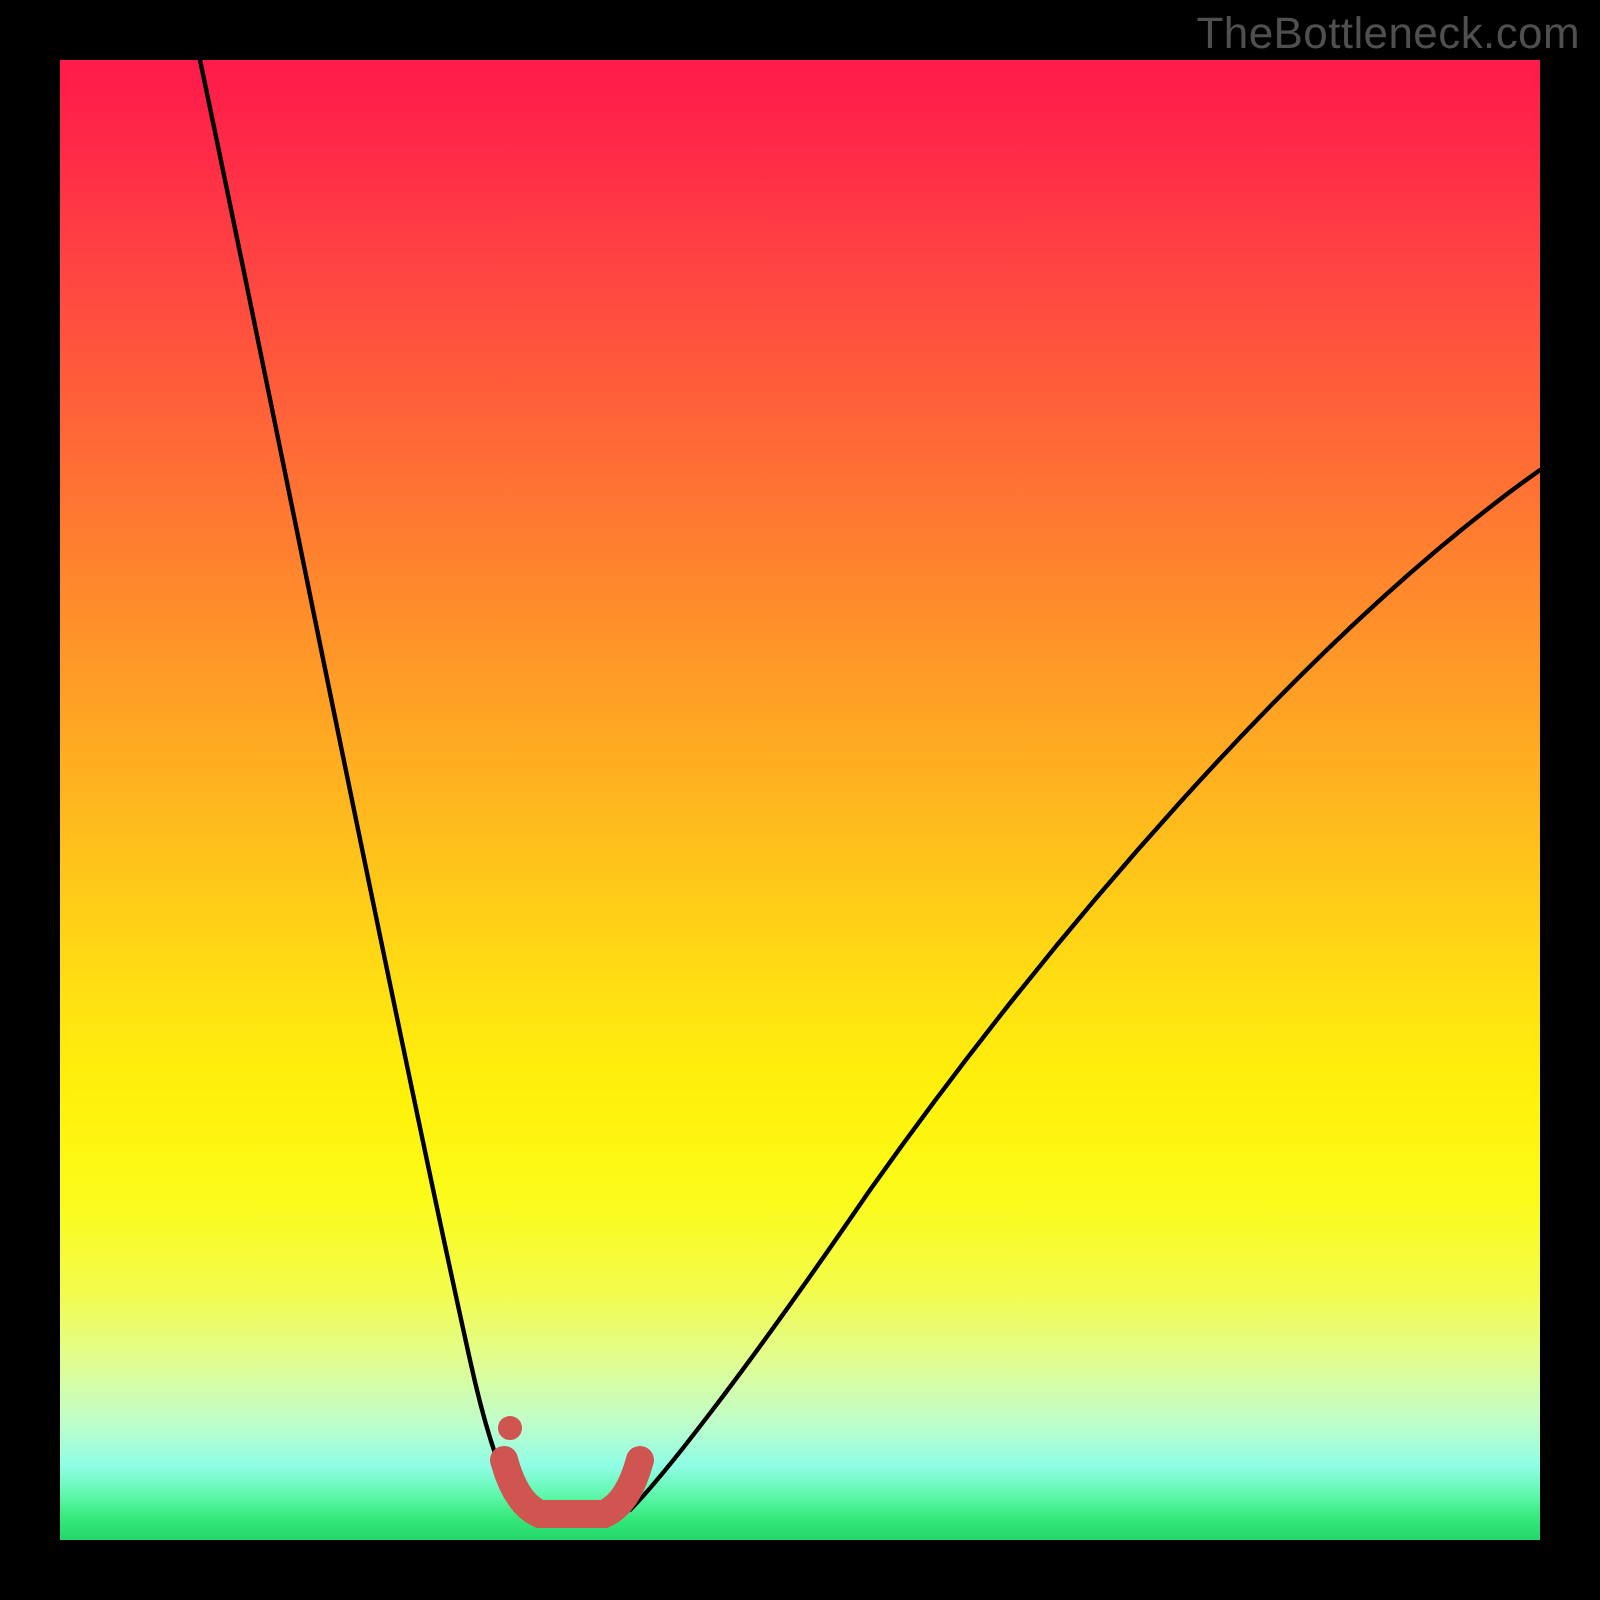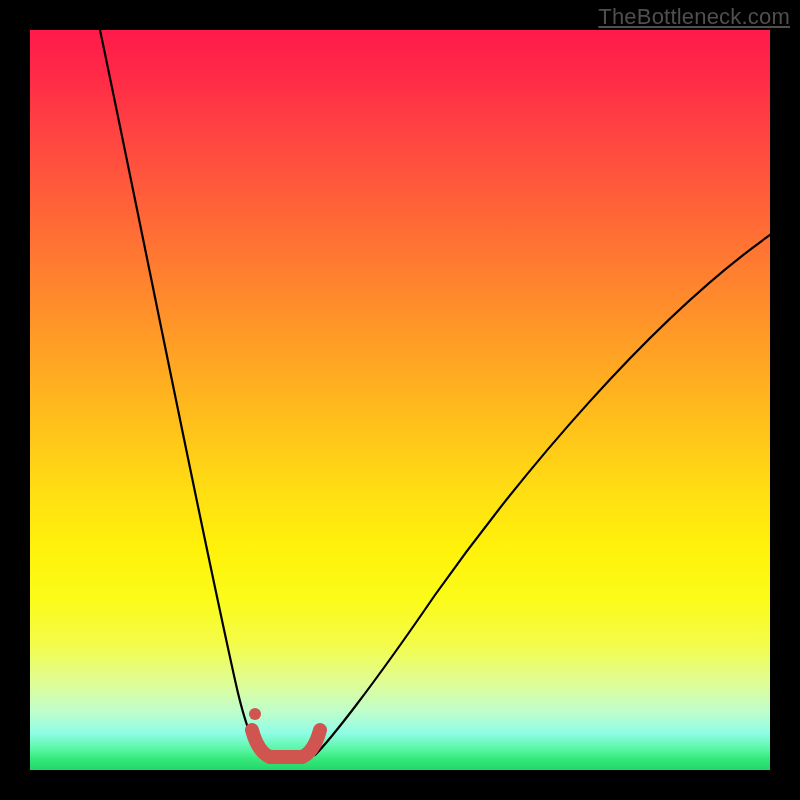--- a/index.html
+++ b/index.html
@@ -13,21 +13,20 @@
   .watermark {
     position: absolute;
     top: 4px;
     right: 10px;
     font-family: Arial, sans-serif;
     font-size: 22px;
     font-weight: 500;
     color: #4f4f4f;
     letter-spacing: 0.2px;
     z-index: 10;
-    text-decoration: underline;
   }
   .plot-area {
     position: absolute;
     left: 30px;
     top: 30px;
     width: 740px;
     height: 740px;
     overflow: hidden;
   }
   .gradient-bg {

